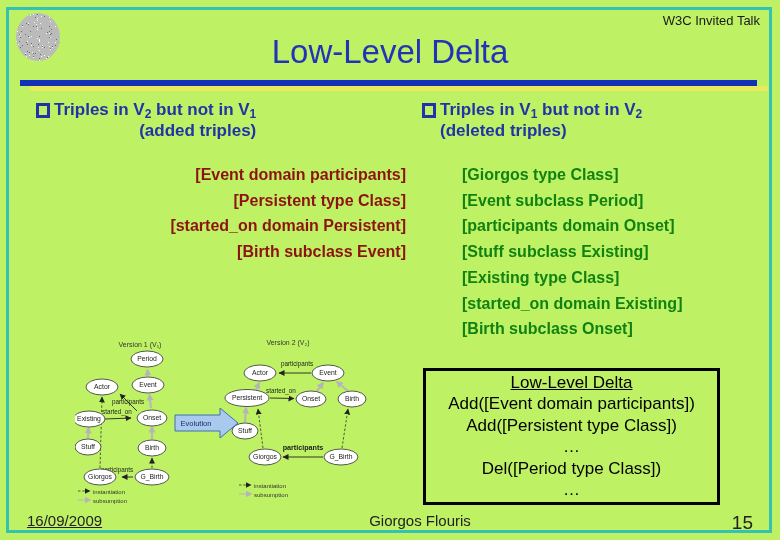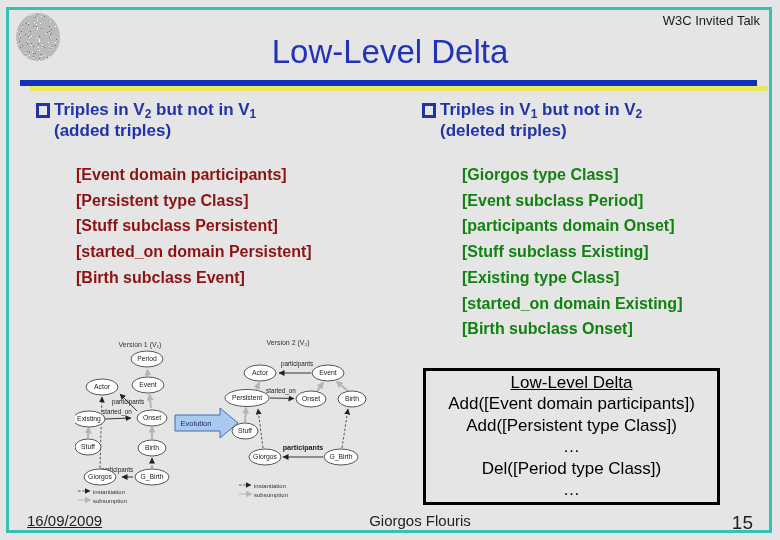--- a/index.html
+++ b/index.html
@@ -1,30 +1,30 @@
 <!DOCTYPE html>
 <html style="--frame-teal: #35c2b2; --title-blue: #2233b8; --heading-blue: #2133a8; --rule-blue: #1330bb; --rule-yellow: #e9e95c; --added-red: #8e1212; --deleted-green: #118211;"><head>
 <meta charset="utf-8">
 <style>
   :root{
     --frame-teal:#35c2b2; --title-blue:#2233b8; --heading-blue:#2133a8;
     --rule-blue:#1330bb; --rule-yellow:#e9e95c; --added-red:#8e1212; --deleted-green:#118211;
   }
   html,body{margin:0;padding:0;background:#fff;}
-  .slide{position:relative;width:780px;height:540px;background:#e5e5e5;overflow:hidden;
+  .slide{position:relative;width:780px;height:540px;background:#bef264;overflow:hidden;
          font-family:"Liberation Sans","DejaVu Sans",sans-serif;}
   .frame{position:absolute;left:6px;top:7px;right:8px;bottom:7px;border:3px solid var(--frame-teal);}
   .logo{position:absolute;left:14px;top:11px;}
   .corner{position:absolute;top:13px;right:20px;font-size:13px;color:#1a1a1a;}
   .title{position:absolute;top:33px;left:0;width:100%;text-align:center;margin:0;
          font-size:33px;font-weight:400;color:var(--title-blue);}
   .bar-blue{position:absolute;left:20px;top:80px;width:737px;height:6px;background:var(--rule-blue);}
   .bar-yellow{position:absolute;left:30px;top:86px;width:738px;height:5px;background:var(--rule-yellow);}
   .col{position:absolute;top:100px;}
-  .col-left{left:36px;width:370px;}
+  .col-left{left:36px;width:370px;text-align:right;}
   .col-right{left:422px;width:345px;}
   .col-header{display:flex;color:var(--heading-blue);font-weight:bold;font-size:17px;line-height:20px;}
   .sq{width:8px;height:9px;border:3px solid var(--heading-blue);margin:3px 4px 0 0;flex:none;}
   .col-header sub{font-size:12px;position:relative;top:3px;vertical-align:baseline;}
   .triple-list{list-style:none;margin:21px 0 0 40px;padding:0;font-weight:bold;font-size:16px;line-height:25.7px;}
   .red{color:var(--added-red);}
   .green{color:var(--deleted-green);}
   .diagram{position:absolute;left:75px;top:333px;}
   .diagram text{font-family:"Liberation Sans","DejaVu Sans",sans-serif;font-size:6.8px;fill:#222;text-anchor:middle;}
   .diagram text.dt{font-size:7px;fill:#333;}
@@ -81,21 +81,20 @@
     <div class="col-header">
       <span class="sq"></span>
       <div class="htext">
         <div><span>Triples in V</span><sub>2</sub><span> but not in V</span><sub>1</sub></div>
         <div>(added triples)</div>
       </div>
     </div>
     <ul class="triple-list red">
       <li>[Event domain participants]</li>
       <li>[Persistent type Class]</li>
-      <li>[Stuff subclass Persistent]</li>
       <li>[started_on domain Persistent]</li>
       <li>[Birth subclass Event]</li>
     </ul>
   </section>
 
   <section class="col col-right">
     <div class="col-header">
       <span class="sq"></span>
       <div class="htext">
         <div><span>Triples in V</span><sub>1</sub><span> but not in V</span><sub>2</sub></div>

